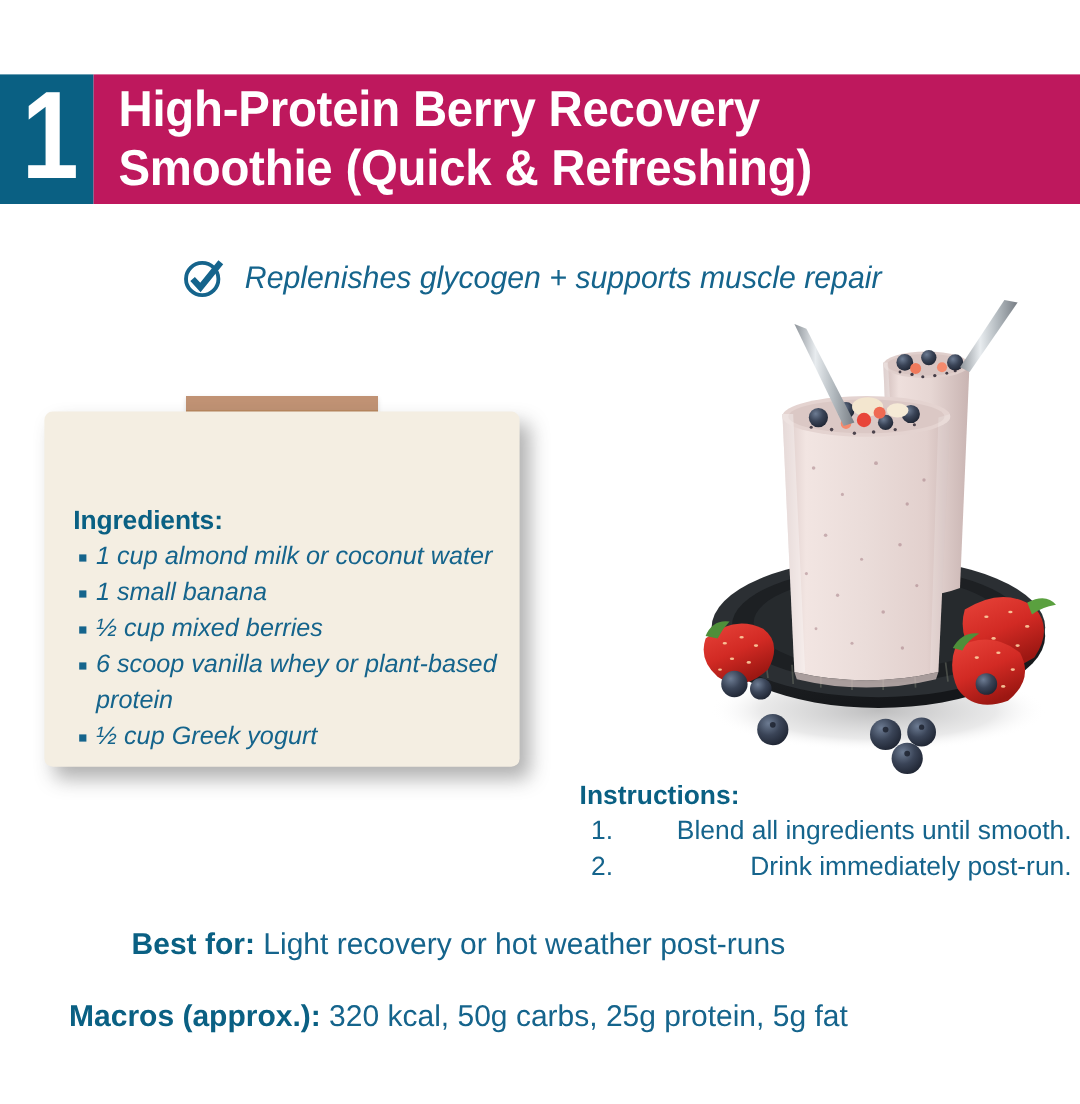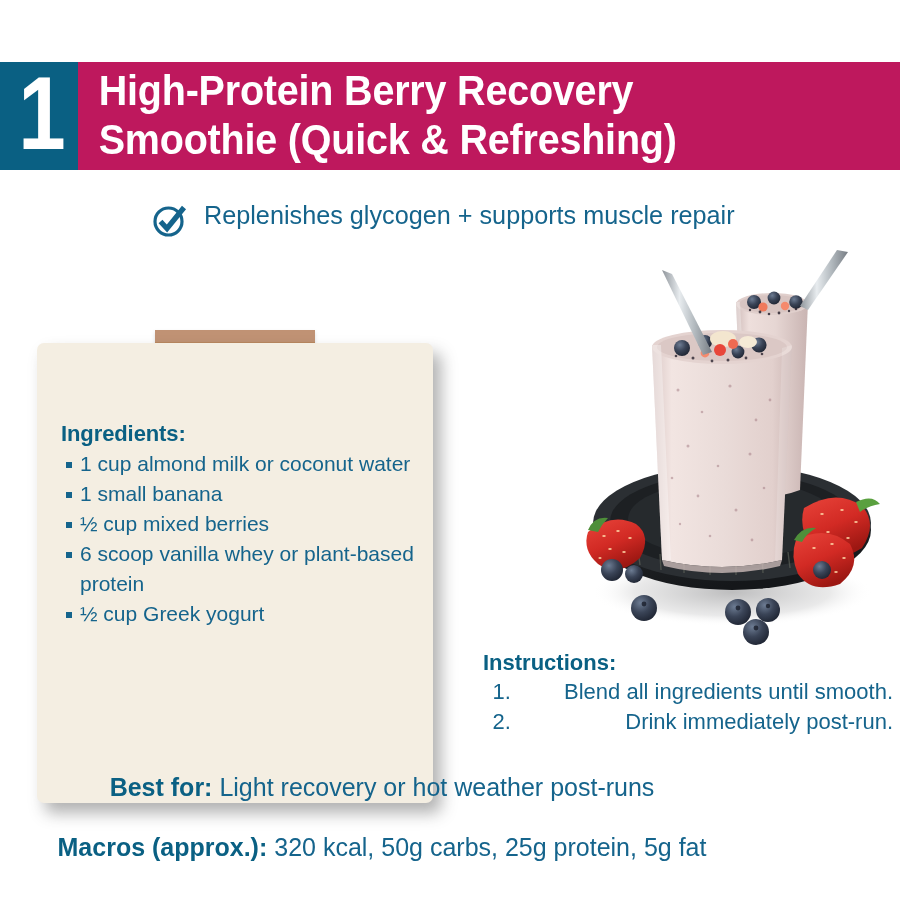--- a/index.html
+++ b/index.html
@@ -35,52 +35,52 @@
     font-family:"Liberation Sans Narrow","Liberation Sans",sans-serif;
     font-weight:700;
     font-size:42px;line-height:49px;
     letter-spacing:-.2px;
     transform:scaleX(.94);transform-origin:left top;
   }
   .header-band .l2{display:block;}
 
   
   .benefits{position:absolute;left:150px;top:200px;width:700px;}
-  .benefit{display:flex;height:62px;}
+  .benefit{display:flex;align-items:center;height:62px;font-style:italic;}
   .check-icon{width:40px;height:40px;flex:0 0 40px;margin-right:14px;}
   .benefit-text{
     color:#15648c;font-size:26px;
     font-family:"Liberation Sans Narrow","Liberation Sans",sans-serif;
     transform:scaleX(.97);transform-origin:left center;
     white-space:nowrap;
   }
 
   
   .photo{position:absolute;left:560px;top:240px;width:340px;height:410px;}
 
   
   .tan-tab{
     position:absolute;left:155px;top:330px;width:160px;height:36px;
     background:linear-gradient(180deg,#c09274 0%,#c09274 32%,#b9875f 33%,#b9875f 100%);
     box-shadow:0 2px 4px rgba(0,0,0,.13);
   }
 
   
   .cream-card{
-    position:absolute;left:37px;top:343px;width:396px;height:460px;
+    position:absolute;left:37px;top:343px;width:396px;height:296px;
     background:#f4eee2;border-radius:7px;
     box-shadow:8px 10px 16px rgba(60,60,60,.40);
   }
   .cream-inner{padding:78px 0 0 24px;}
   .ing-title{
     color:#0a6083;font-weight:700;font-size:22px;margin:0 0 2px 0;
     font-family:"Liberation Sans Narrow","Liberation Sans",sans-serif;
     letter-spacing:-.1px;
   }
-  ul.ing-list{list-style:none;margin:0;padding:0;}
+  ul.ing-list{list-style:none;margin:0;padding:0;font-style:italic;}
   ul.ing-list li{
     position:relative;padding-left:19px;
     color:#15648c;font-size:21px;line-height:30px;
     font-family:"Liberation Sans Narrow","Liberation Sans",sans-serif;
   }
   ul.ing-list li::before{
     content:"";position:absolute;left:5px;top:13px;
     width:6px;height:6px;background:#15648c;
   }
 

